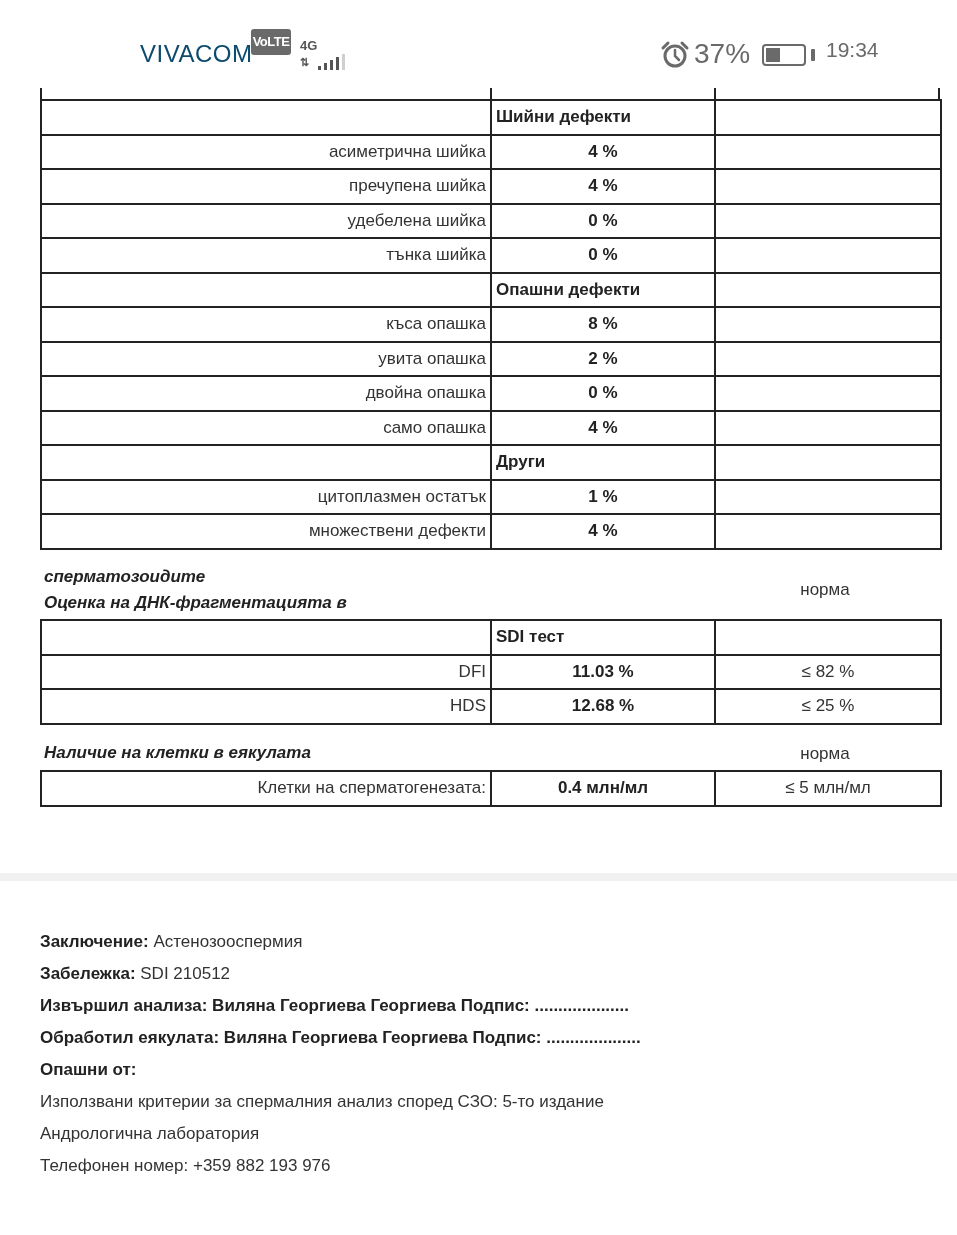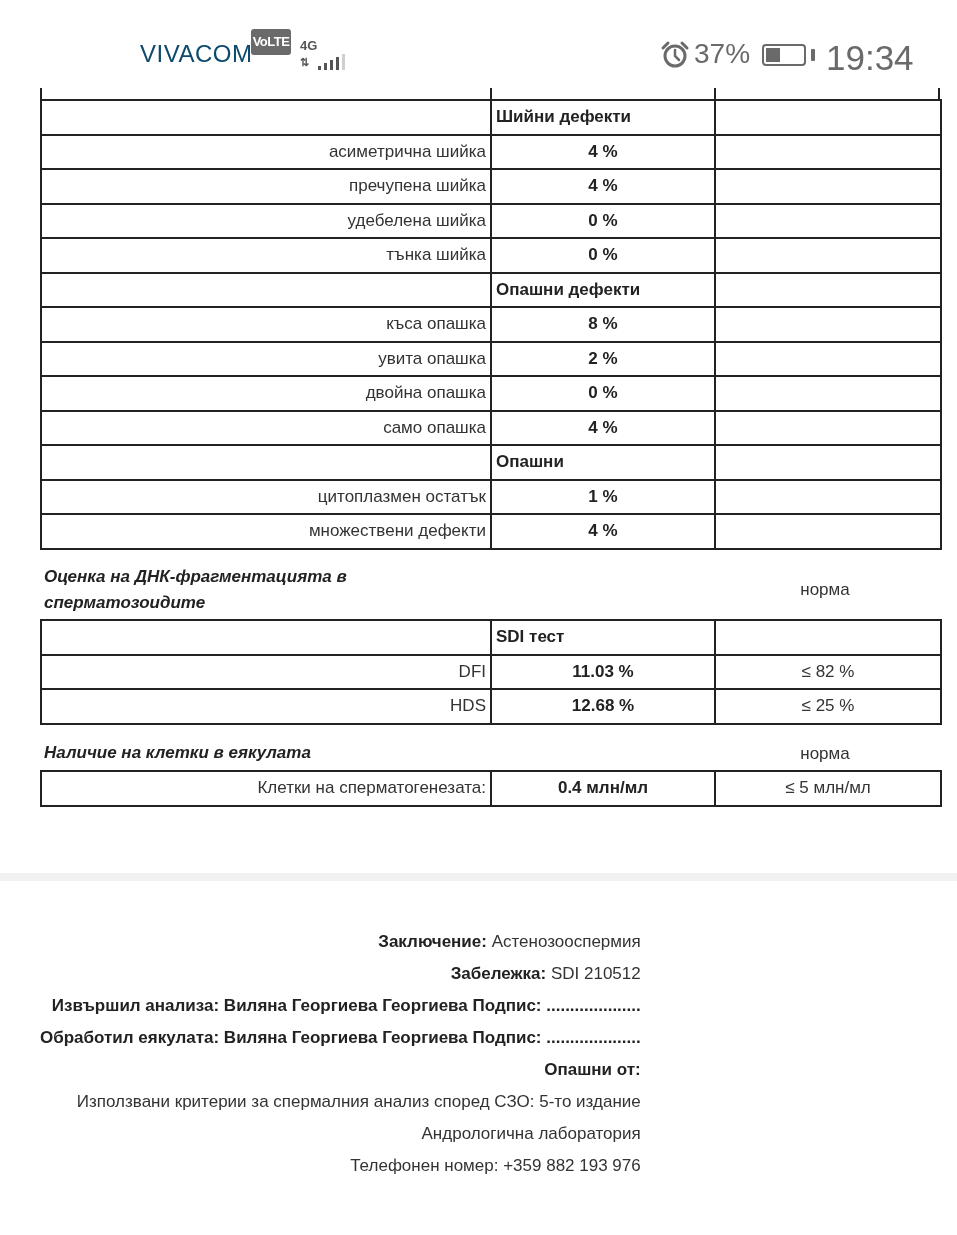--- a/index.html
+++ b/index.html
@@ -13,21 +13,21 @@
   .net-4g { position: absolute; left: 300px; top: 38px; font-size: 13px; font-weight: bold; color: #555; }
   .signal { position: absolute; left: 300px; top: 54px; width: 50px; height: 16px; }
   .signal .arrows { position: absolute; left: 0; top: 2px; font-size: 11px; font-weight: bold; color: #555; }
   .signal .bar { position: absolute; bottom: 0; width: 3px; background: #555; }
   .signal .bar.dim { background: #cfcfcf; }
   .alarm { position: absolute; left: 660px; top: 40px; width: 30px; height: 30px; }
   .battery-pct { position: absolute; left: 694px; top: 38px; font-size: 28px; color: #6a6a6a; }
   .battery { position: absolute; left: 762px; top: 44px; width: 44px; height: 22px; border: 2px solid #6a6a6a; border-radius: 4px; }
   .battery .fill { position: absolute; left: 2px; top: 2px; width: 14px; height: 14px; background: #6a6a6a; }
   .battery-tip { position: absolute; left: 811px; top: 49px; width: 4px; height: 12px; background: #6a6a6a; border-radius: 1px; }
-  .clock { position: absolute; left: 826px; top: 38px; font-size: 35px; color: #6a6a6a; }
+  .clock { position: absolute; left: 826px; top: 38px; font-size: 21px; color: #6a6a6a; }
 
   
   table.grid { position: absolute; left: 40px; width: 900px; border-collapse: collapse; table-layout: fixed; }
   table.grid td { border: 2px solid #222; height: 34.5px; font-size: 17px; padding: 0 4px; }
   table.grid col.c1 { width: 450px; }
   table.grid col.c2 { width: 224px; }
   table.grid col.c3 { width: 226px; }
   td.label { text-align: right; color: #333; }
   td.val { text-align: center; font-weight: bold; color: #222; }
   td.norm { text-align: center; color: #333; }
@@ -35,21 +35,21 @@
 
   .top-stub { position: absolute; left: 40px; top: 88px; width: 900px; height: 12px; border-left: 2px solid #222; border-right: 2px solid #222; }
   .top-stub .v1 { position: absolute; left: 448px; top: 0; width: 2px; height: 12px; background: #222; }
   .top-stub .v2 { position: absolute; left: 672px; top: 0; width: 2px; height: 12px; background: #222; }
 
   .section-title { position: absolute; left: 44px; font-size: 17px; font-weight: bold; font-style: italic; color: #222; line-height: 26px; }
   .norm-label { position: absolute; left: 760px; width: 130px; text-align: center; font-size: 17px; color: #333; }
 
   .divider { position: absolute; left: 0; top: 873px; width: 957px; height: 8px; background: #f1f1f1; }
 
-  .footer { position: absolute; left: 40px; top: 928px; font-size: 17px; color: #333; text-align: right; }
+  .footer { position: absolute; left: 40px; top: 928px; font-size: 17px; color: #333; }
   .footer .line { height: 32px; line-height: 28px; white-space: nowrap; }
   .footer b { color: #222; }
 </style>
 </head>
 <body>
 
 <div class="statusbar">
   <span class="carrier">VIVACOM</span>
   <span class="volte">VoLTE</span>
   <span class="net-4g">4G</span>
@@ -132,39 +132,39 @@
       <td class="val">0 %</td>
       <td class="norm"></td>
     </tr>
     <tr>
       <td class="label">само опашка</td>
       <td class="val">4 %</td>
       <td class="norm"></td>
     </tr>
     <tr>
       <td class="label"></td>
-      <td class="head">Опашни</td>
+      <td class="head">Други</td>
       <td class="norm"></td>
     </tr>
     <tr>
       <td class="label">цитоплазмен остатък</td>
       <td class="val">1 %</td>
       <td class="norm"></td>
     </tr>
     <tr>
       <td class="label">множествени дефекти</td>
       <td class="val">4 %</td>
       <td class="norm"></td>
     </tr>
   </tbody>
 </table>
 
 <div class="section-title" style="top:564px;">
+  <div>сперматозоидите</div>
   <div>Оценка на ДНК-фрагментацията в</div>
-  <div>сперматозоидите</div>
 </div>
 <div class="norm-label" style="top:580px;">норма</div>
 
 <table class="grid" style="top:619px;">
   <colgroup>
       <col class="c1">
       <col class="c2">
       <col class="c3">
     </colgroup>
   <tbody>

